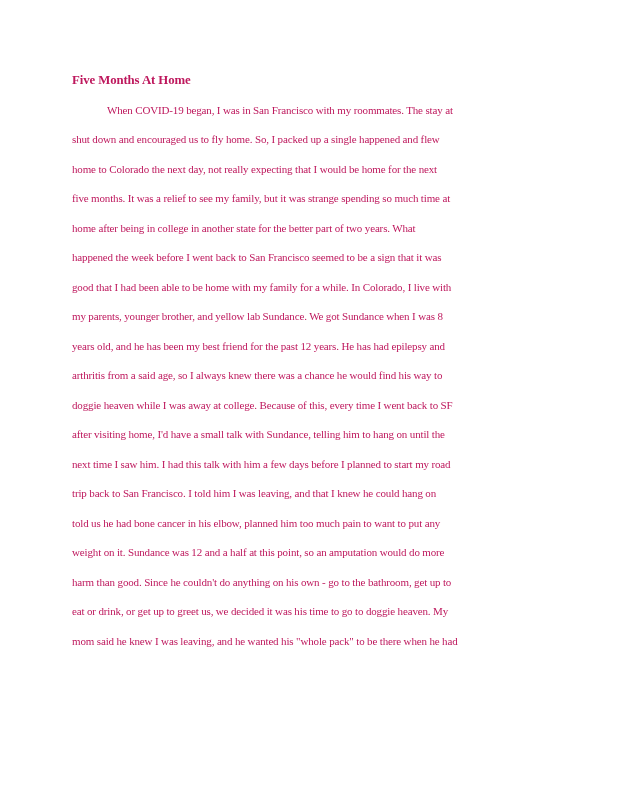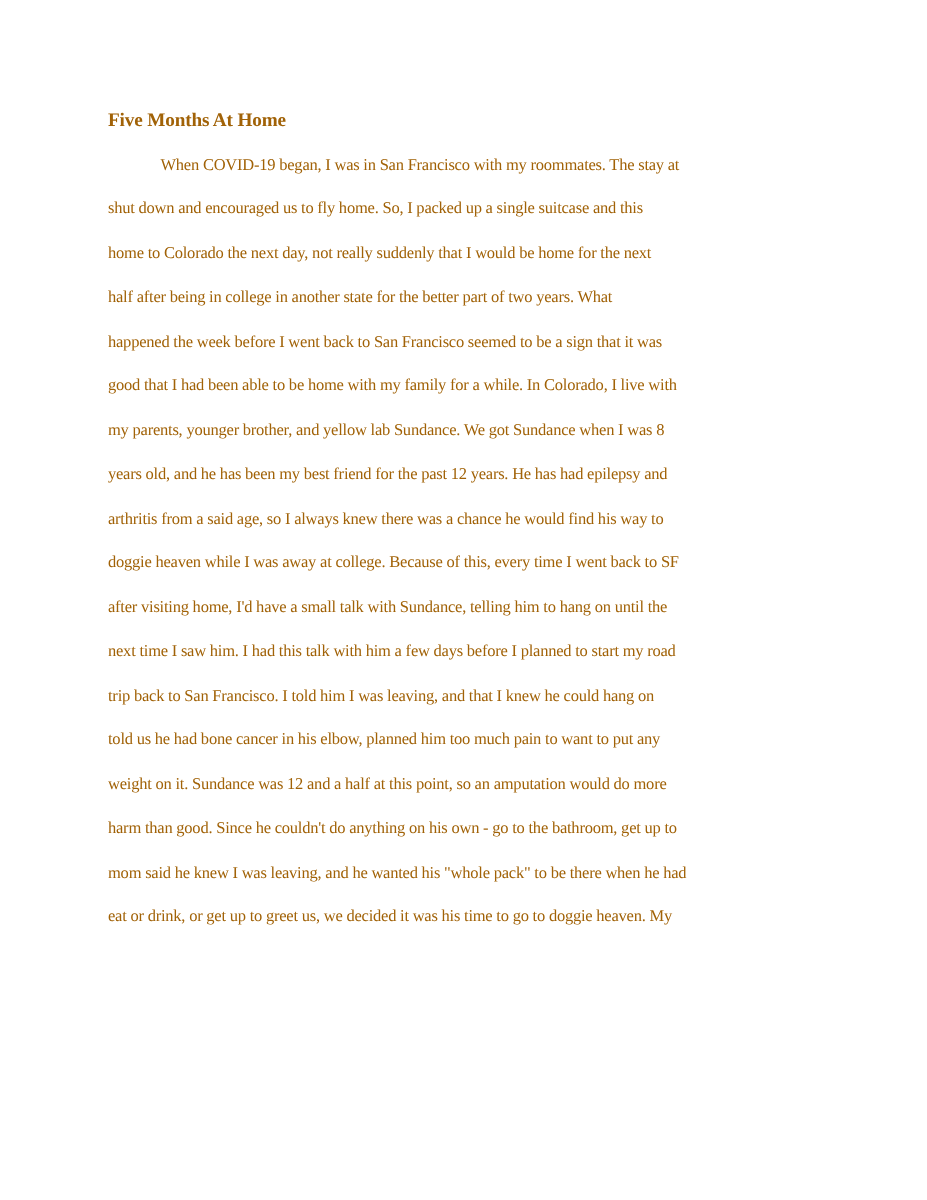--- a/index.html
+++ b/index.html
@@ -7,21 +7,21 @@
     padding: 0;
     background: #ffffff;
   }
   .page {
     position: relative;
     width: 618px;
     height: 744px;
     background: #ffffff;
     overflow: hidden;
     font-family: "Liberation Serif", serif;
-    color: #a16207;
+    color: #be185d;
   }
   .content {
     position: absolute;
     left: 72px;
     top: 66px;
     width: 500px;
   }
   .doc-title {
     font-size: 12.8px;
     font-weight: bold;
@@ -40,32 +40,33 @@
   }
 </style>
 </head>
 <body>
 
 <div class="page">
   <div class="content">
     <div class="doc-title">Five Months At Home</div>
     <div id="paragraph-lines">
         <div class="line first">When COVID-19 began, I was in San Francisco with my roommates. The stay at</div>
-        <div class="line">shut down and encouraged us to fly home. So, I packed up a single suitcase and this</div>
-        <div class="line">home to Colorado the next day, not really suddenly that I would be home for the next</div>
-        <div class="line">half after being in college in another state for the better part of two years. What</div>
+        <div class="line">shut down and encouraged us to fly home. So, I packed up a single happened and flew</div>
+        <div class="line">home to Colorado the next day, not really expecting that I would be home for the next</div>
+        <div class="line">five months. It was a relief to see my family, but it was strange spending so much time at</div>
+        <div class="line">home after being in college in another state for the better part of two years. What</div>
         <div class="line">happened the week before I went back to San Francisco seemed to be a sign that it was</div>
         <div class="line">good that I had been able to be home with my family for a while. In Colorado, I live with</div>
         <div class="line">my parents, younger brother, and yellow lab Sundance. We got Sundance when I was 8</div>
         <div class="line">years old, and he has been my best friend for the past 12 years. He has had epilepsy and</div>
         <div class="line">arthritis from a said age, so I always knew there was a chance he would find his way to</div>
         <div class="line">doggie heaven while I was away at college. Because of this, every time I went back to SF</div>
         <div class="line">after visiting home, I'd have a small talk with Sundance, telling him to hang on until the</div>
         <div class="line">next time I saw him. I had this talk with him a few days before I planned to start my road</div>
         <div class="line">trip back to San Francisco. I told him I was leaving, and that I knew he could hang on</div>
         <div class="line">told us he had bone cancer in his elbow, planned him too much pain to want to put any</div>
         <div class="line">weight on it. Sundance was 12 and a half at this point, so an amputation would do more</div>
         <div class="line">harm than good. Since he couldn't do anything on his own - go to the bathroom, get up to</div>
+        <div class="line">eat or drink, or get up to greet us, we decided it was his time to go to doggie heaven. My</div>
         <div class="line">mom said he knew I was leaving, and he wanted his "whole pack" to be there when he had</div>
-        <div class="line">eat or drink, or get up to greet us, we decided it was his time to go to doggie heaven. My</div>
       </div>
   </div>
 </div>
 
 </body></html>

